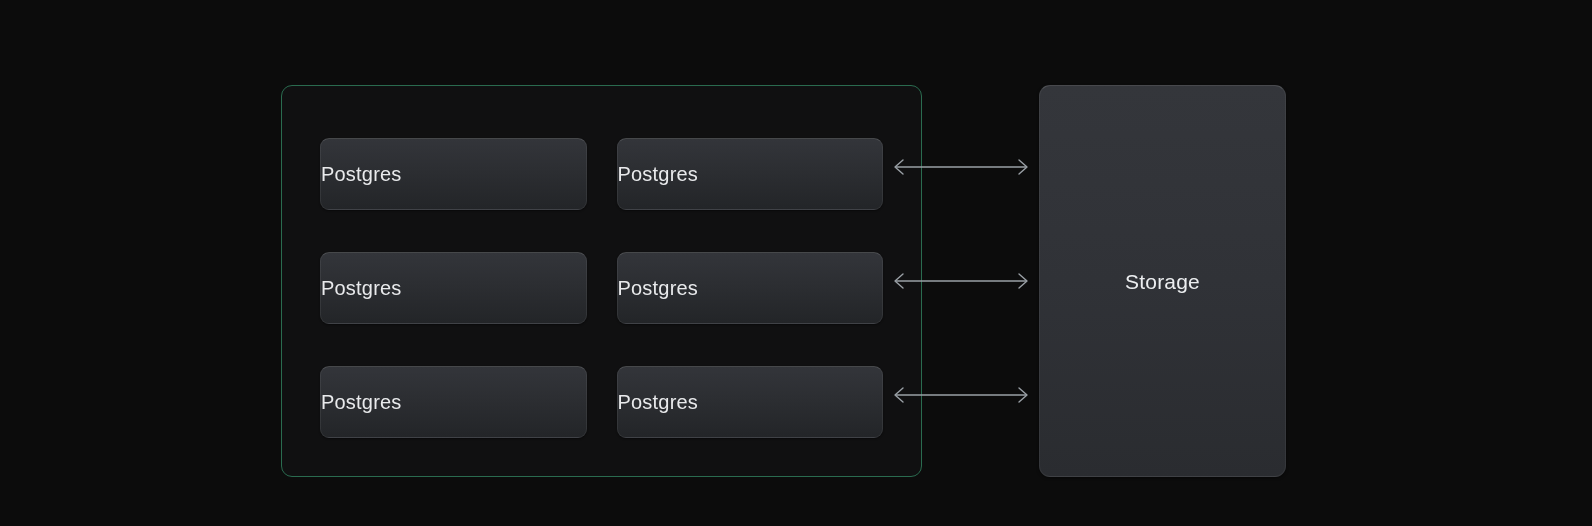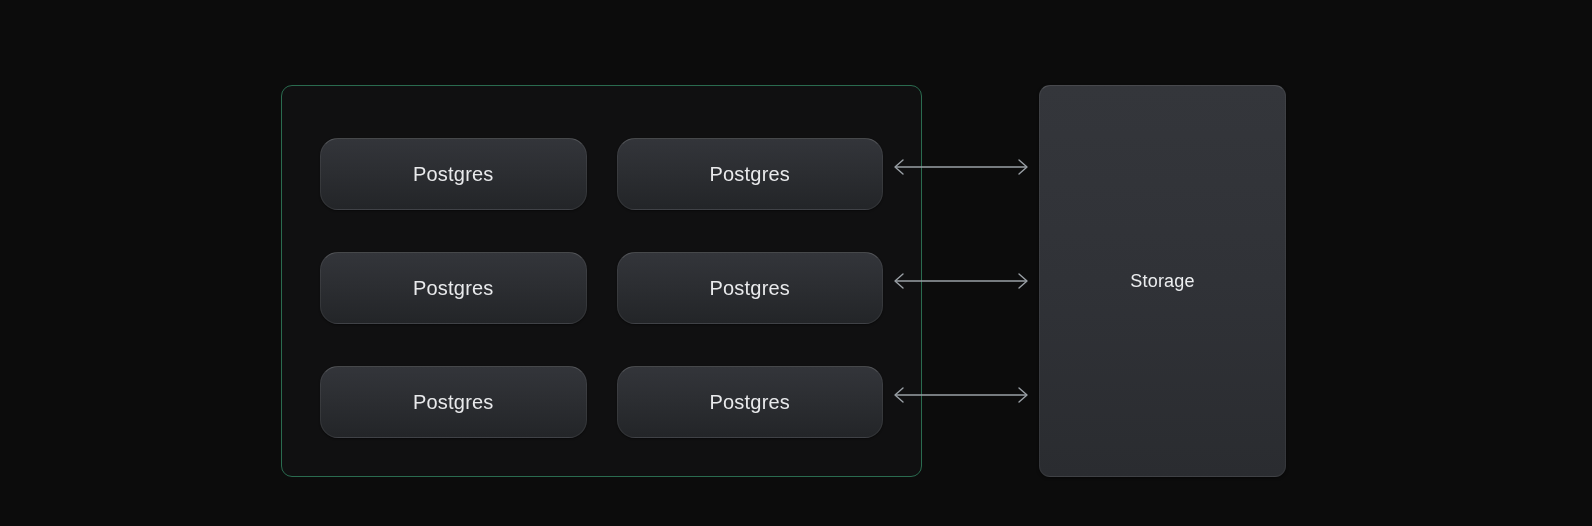--- a/index.html
+++ b/index.html
@@ -58,27 +58,26 @@
     display: grid;
     grid-template-columns: 1fr 1fr;
     grid-template-rows: 1fr 1fr 1fr;
     column-gap: 30px;
     row-gap: 28px;
   }
 
   
   .node-card {
     position: relative;
-    border-radius: 18px;
+    border-radius: 9px;
     background: linear-gradient(180deg, #33353a 0%, #2c2e32 45%, #232528 100%);
     border: 1px solid rgba(255,255,255,0.065);
     border-top-color: rgba(255,255,255,0.16);
     display: flex;
     align-items: center;
-    justify-content: center;
     box-shadow: 0 1px 2px rgba(0,0,0,0.45);
     margin-top: 14px;
   }
 
   .node-card-label {
     font-size: 20px;
     color: #e9eaec;
     letter-spacing: 0.01em;
     line-height: 1;
   }
@@ -94,21 +93,21 @@
     background: linear-gradient(180deg, #34363b 0%, #303237 50%, #2a2c30 100%);
     border: 1px solid rgba(255,255,255,0.055);
     border-top-color: rgba(255,255,255,0.14);
     display: flex;
     align-items: center;
     justify-content: center;
     box-shadow: 0 1px 3px rgba(0,0,0,0.5);
   }
 
   .storage-label {
-    font-size: 18px;
+    font-size: 21px;
     color: #eceef0;
     letter-spacing: 0.01em;
     line-height: 1;
   }
 
   
   .connector {
     position: absolute;
     left: 890px;
     width: 142px;

